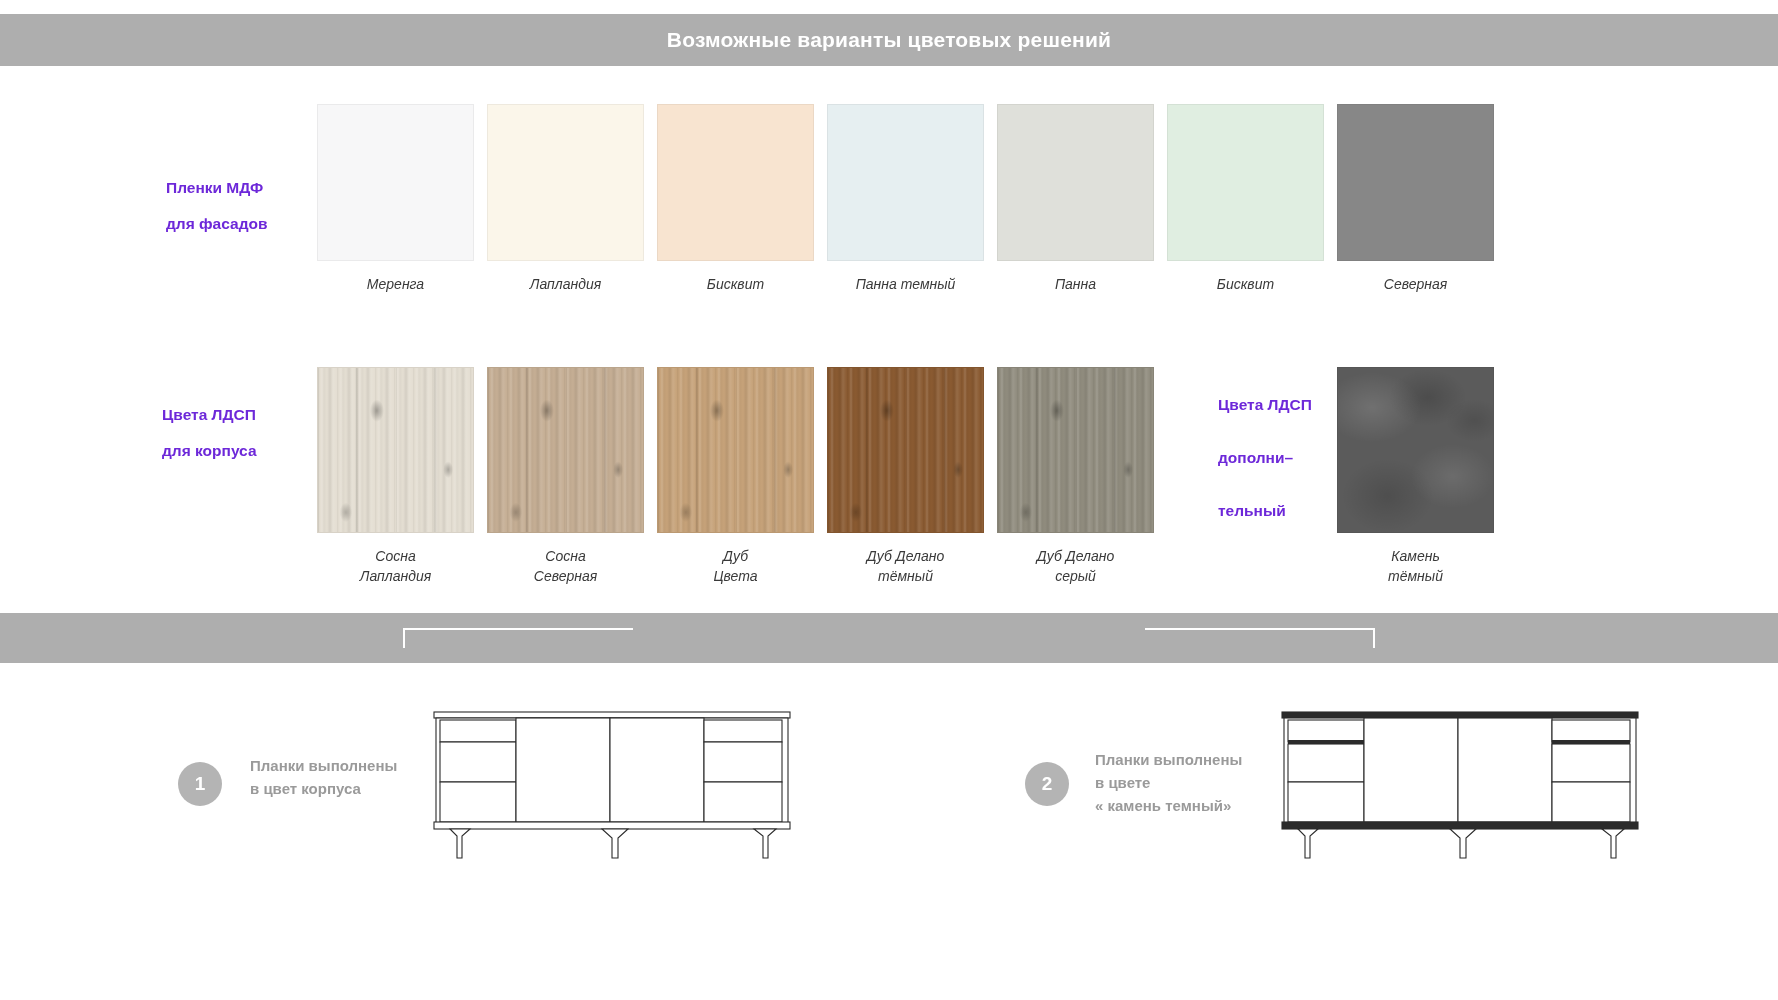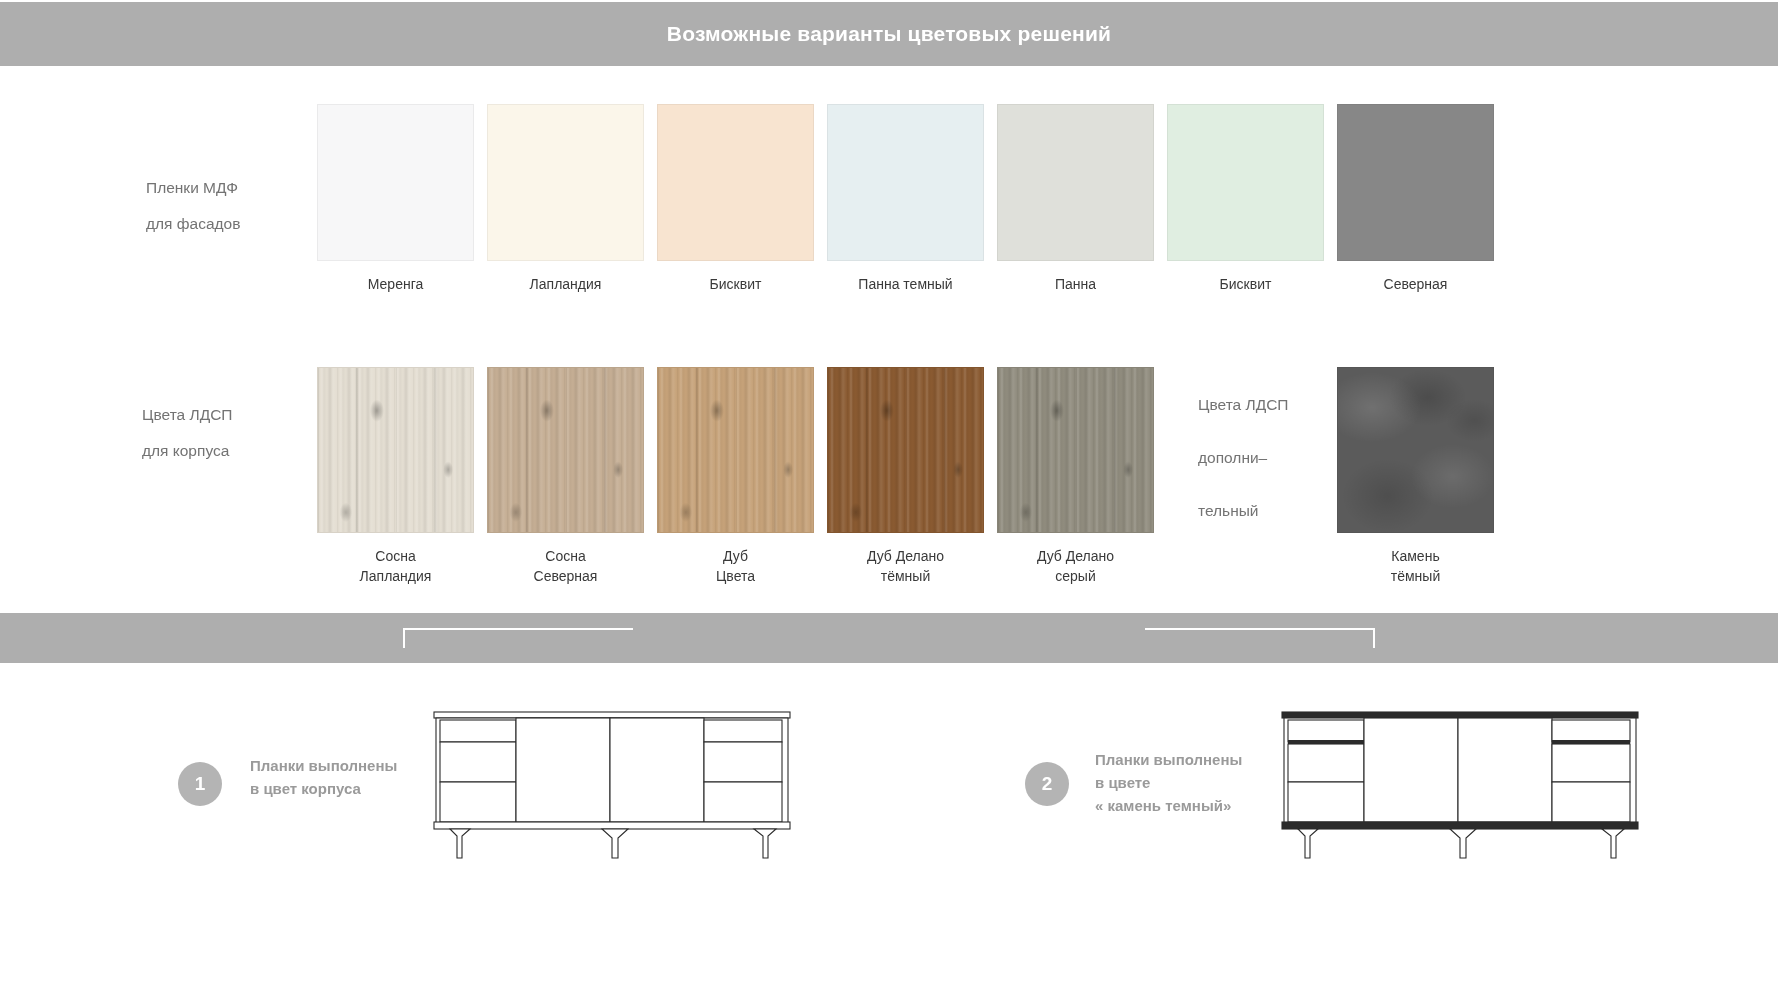--- a/index.html
+++ b/index.html
@@ -14,47 +14,47 @@
   
   .banner {
     position: absolute; left: 0; width: 1778px;
     background: #aeaeae;
     display: flex; align-items: center; justify-content: center;
   }
   .banner-title {
     color: #ffffff; font-size: 21px; font-weight: bold;
     letter-spacing: .2px; white-space: nowrap;
   }
-  #banner-top { top: 2px; height: 64px; }
+  #banner-top { top: 14px; height: 52px; }
   #banner-mid { top: 613px; height: 50px; }
 
   .bracket {
     position: absolute; top: 50%; transform: translateY(-50%);
     height: 20px; width: 230px;
     border-top: 2px solid #fff;
   }
   .bracket.left  { left: 403px;  border-left: 2px solid #fff; }
   .bracket.right { right: 403px; border-right: 2px solid #fff; }
 
   
   .side-label {
     position: absolute;
-    font-size: 15.5px; font-weight: normal; color: #737373;
-    line-height: 36px; white-space: nowrap;
+    font-size: 15.5px; font-weight: bold; color: #6d28d9;
+    line-height: 36px; white-space: nowrap; margin-left: 20px;
   }
   #label-mdf   { left: 146px; top: 170px; }
   #label-ldsp  { left: 142px; top: 397px; }
   #label-extra { left: 1198px; top: 378px; line-height: 53px; }
 
   
   .swatch-row { position: absolute; left: 0; width: 1778px; height: 1px; }
   .swatch {
     position: absolute;
     width: 157px;
-    display: flex; flex-direction: column; align-items: center;
+    display: flex; flex-direction: column; align-items: center; font-style: italic;
   }
   .chip {
     width: 157px; height: 157px;
     border: 1px solid rgba(0,0,0,0.05);
     position: relative; overflow: hidden;
   }
   .chip.sq2 { height: 166px; }
   .caption {
     margin-top: 13px;
     font-size: 14px; color: #3a3a3a; text-align: center;

